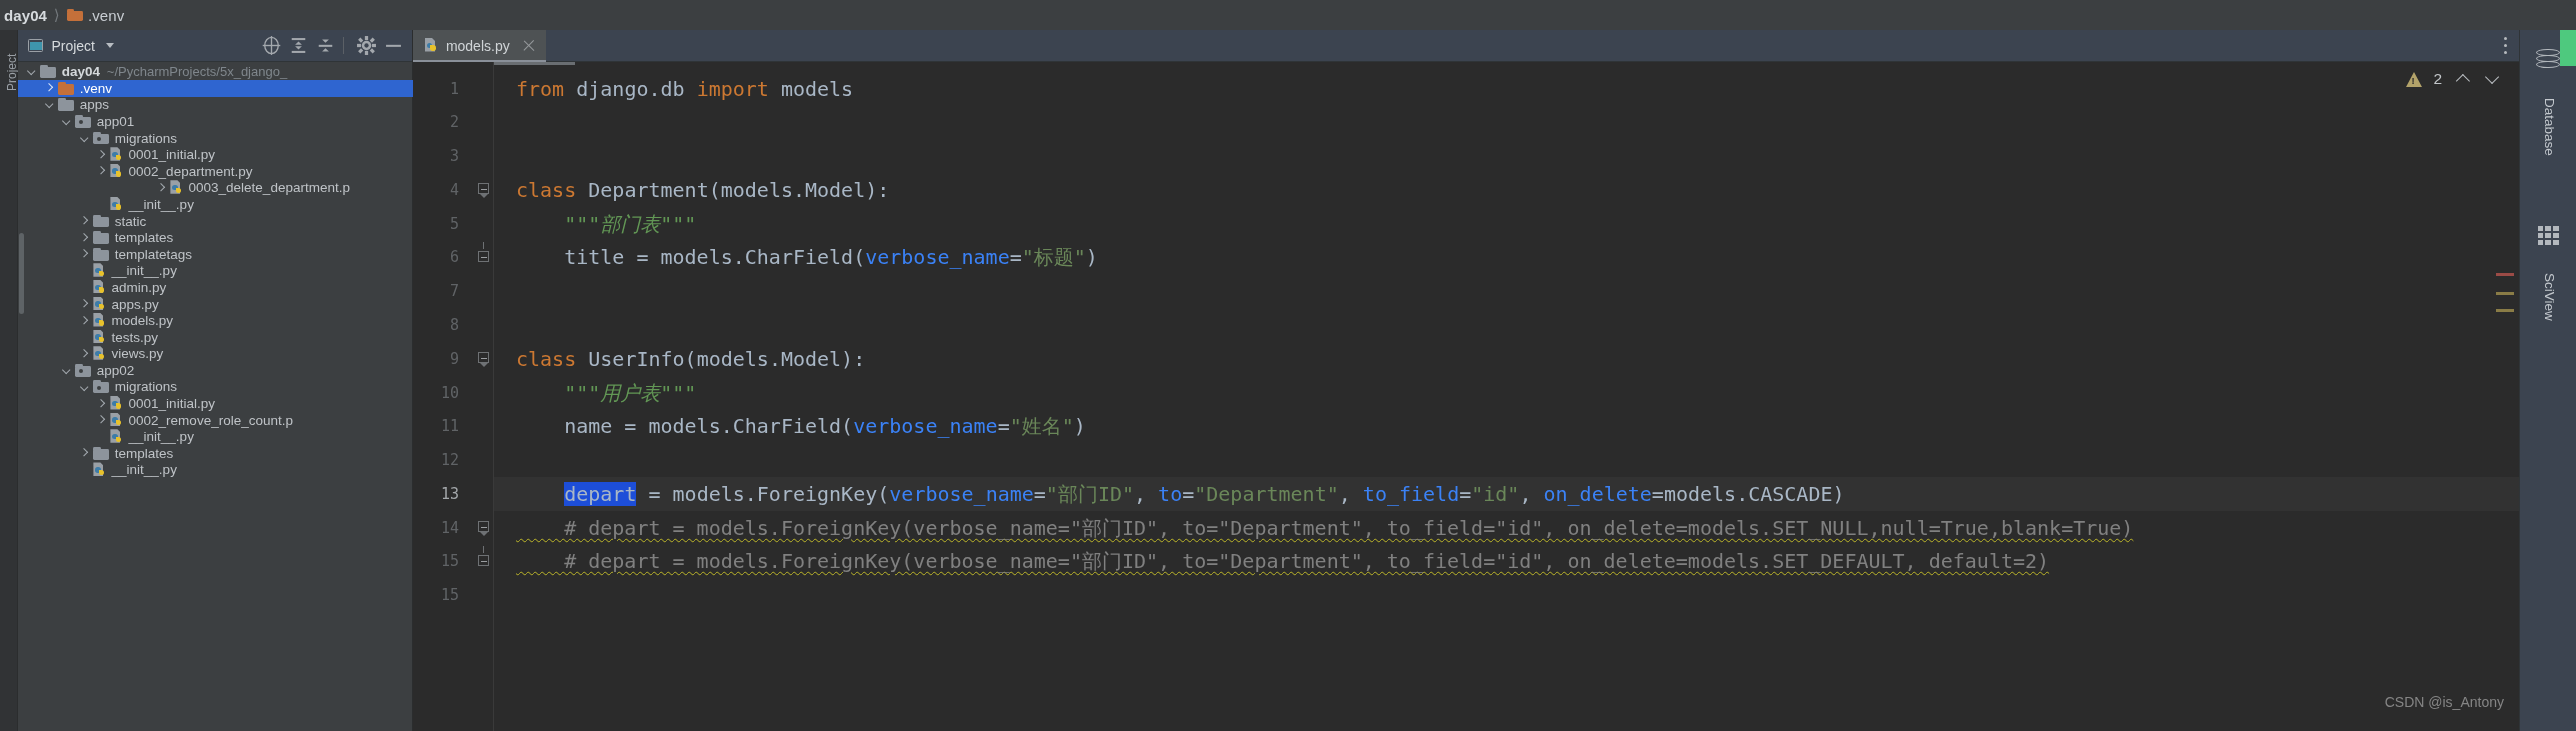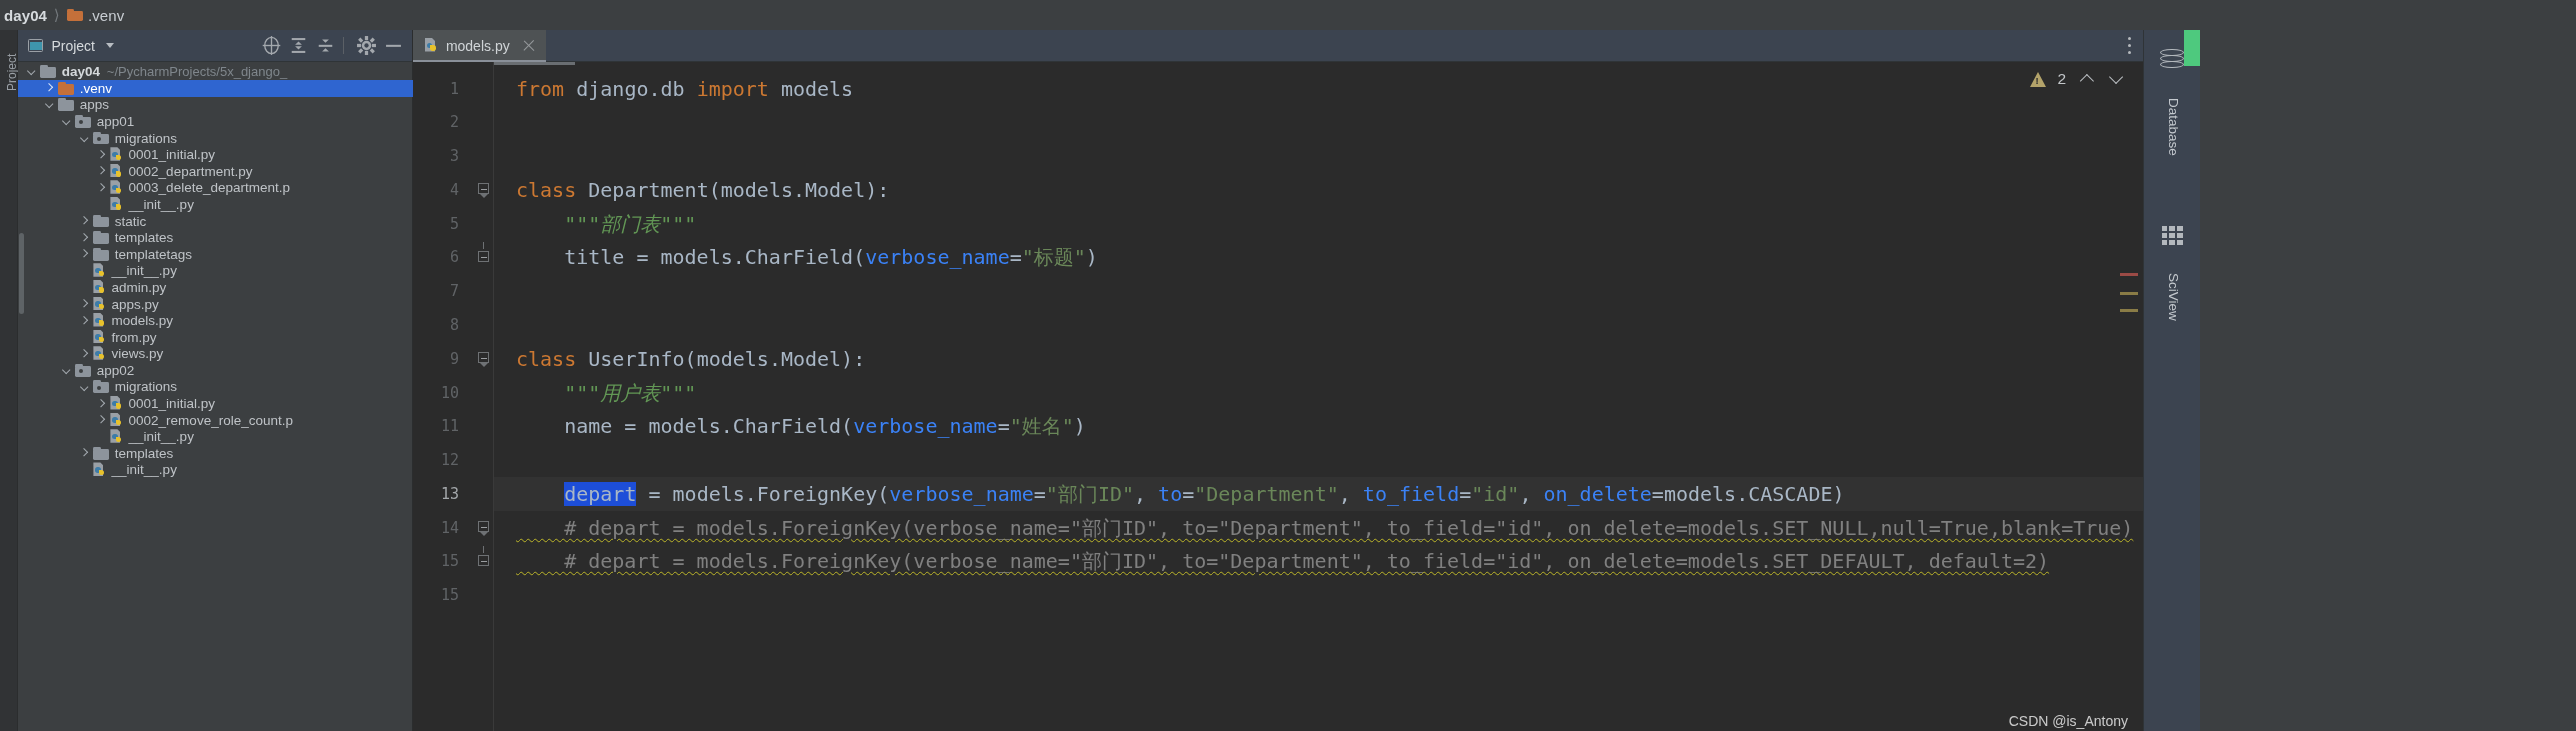--- a/index.html
+++ b/index.html
@@ -2,21 +2,21 @@
 <html style="font-size:10.8px"><head>
 <meta charset="utf-8">
 <style>
   * { box-sizing: border-box; margin:0; padding:0; }
   html, body {
     width: 2576px; height: 731px;
     background: #3c3f41;
     font-family: "Liberation Sans", sans-serif;
     overflow: hidden;
   }
-  .app { position:relative; width:2200px; height:731px; background:#3c3f41;border-radius:13px; }
+  .app { position:relative; width:2576px; height:731px; background:#3c3f41;border-radius:13px; }
 
   
   .breadcrumb-bar {
     position:absolute; left:0; top:0; width:2576px; height:30px;
     background:#3c3f41; display:flex; align-items:center; padding-left:4px;
   }
   .crumb { font-size:15px; color:#c8cdd2; letter-spacing:0.1px; }
   .crumb.bold { font-weight:bold; color:#d6dadd; }
   .crumb-sep { color:#74797d; font-size:15px; margin:0 6.8px; }
   .folder-icon-orange {
@@ -255,21 +255,21 @@
     position:absolute; left:17.6px; width:21.6px; height:19px;
     display:grid; grid-template-columns:repeat(3,1fr); grid-template-rows:repeat(3,1fr); gap:2px;
   }
   .grid-icon i{ background:#b3b8bd; display:block; }
   .green-flag{
     position:absolute; right:0; top:0; width:16px; height:36px; background:#4ec97e;
   }
 
   
   .watermark{
-    position:absolute; right:72px; bottom:2px; font-size:14px; color:#ffffff; opacity:.75;
+    position:absolute; right:72px; bottom:21px; font-size:14px; color:#a3a3a3; opacity:.75;
   }
   
   .tree-scrollthumb{
     position:absolute; left:1.4px; width:5.4px; background:#5e6366; border-radius:2.7px;
   }
 </style>
 </head>
 <body>
 
 <div class="app">
@@ -380,21 +380,21 @@
         </div>
         <div class="tree-row" style="padding-left: 78px;">
           <span class="arrow right"></span>
           <span class="py-icon">
             <span class="page"></span>
             <span class="snake-b"></span>
             <span class="snake-y"></span>
           </span>
           <span class="label">0002_department.py</span>
         </div>
-        <div class="tree-row" style="padding-left: 78px;">
+        <div class="tree-row" style="padding-left: 78px; justify-content: center;">
           <span class="arrow right"></span>
           <span class="py-icon">
             <span class="page"></span>
             <span class="snake-b"></span>
             <span class="snake-y"></span>
           </span>
           <span class="label">0003_delete_department.p</span>
         </div>
         <div class="tree-row" style="padding-left: 78px;">
           <span class="arrow"></span>
@@ -456,21 +456,21 @@
           </span>
           <span class="label">models.py</span>
         </div>
         <div class="tree-row" style="padding-left: 61px;">
           <span class="arrow"></span>
           <span class="py-icon">
             <span class="page"></span>
             <span class="snake-b"></span>
             <span class="snake-y"></span>
           </span>
-          <span class="label">from.py</span>
+          <span class="label">tests.py</span>
         </div>
         <div class="tree-row" style="padding-left: 61px;">
           <span class="arrow right"></span>
           <span class="py-icon">
             <span class="page"></span>
             <span class="snake-b"></span>
             <span class="snake-y"></span>
           </span>
           <span class="label">views.py</span>
         </div>

